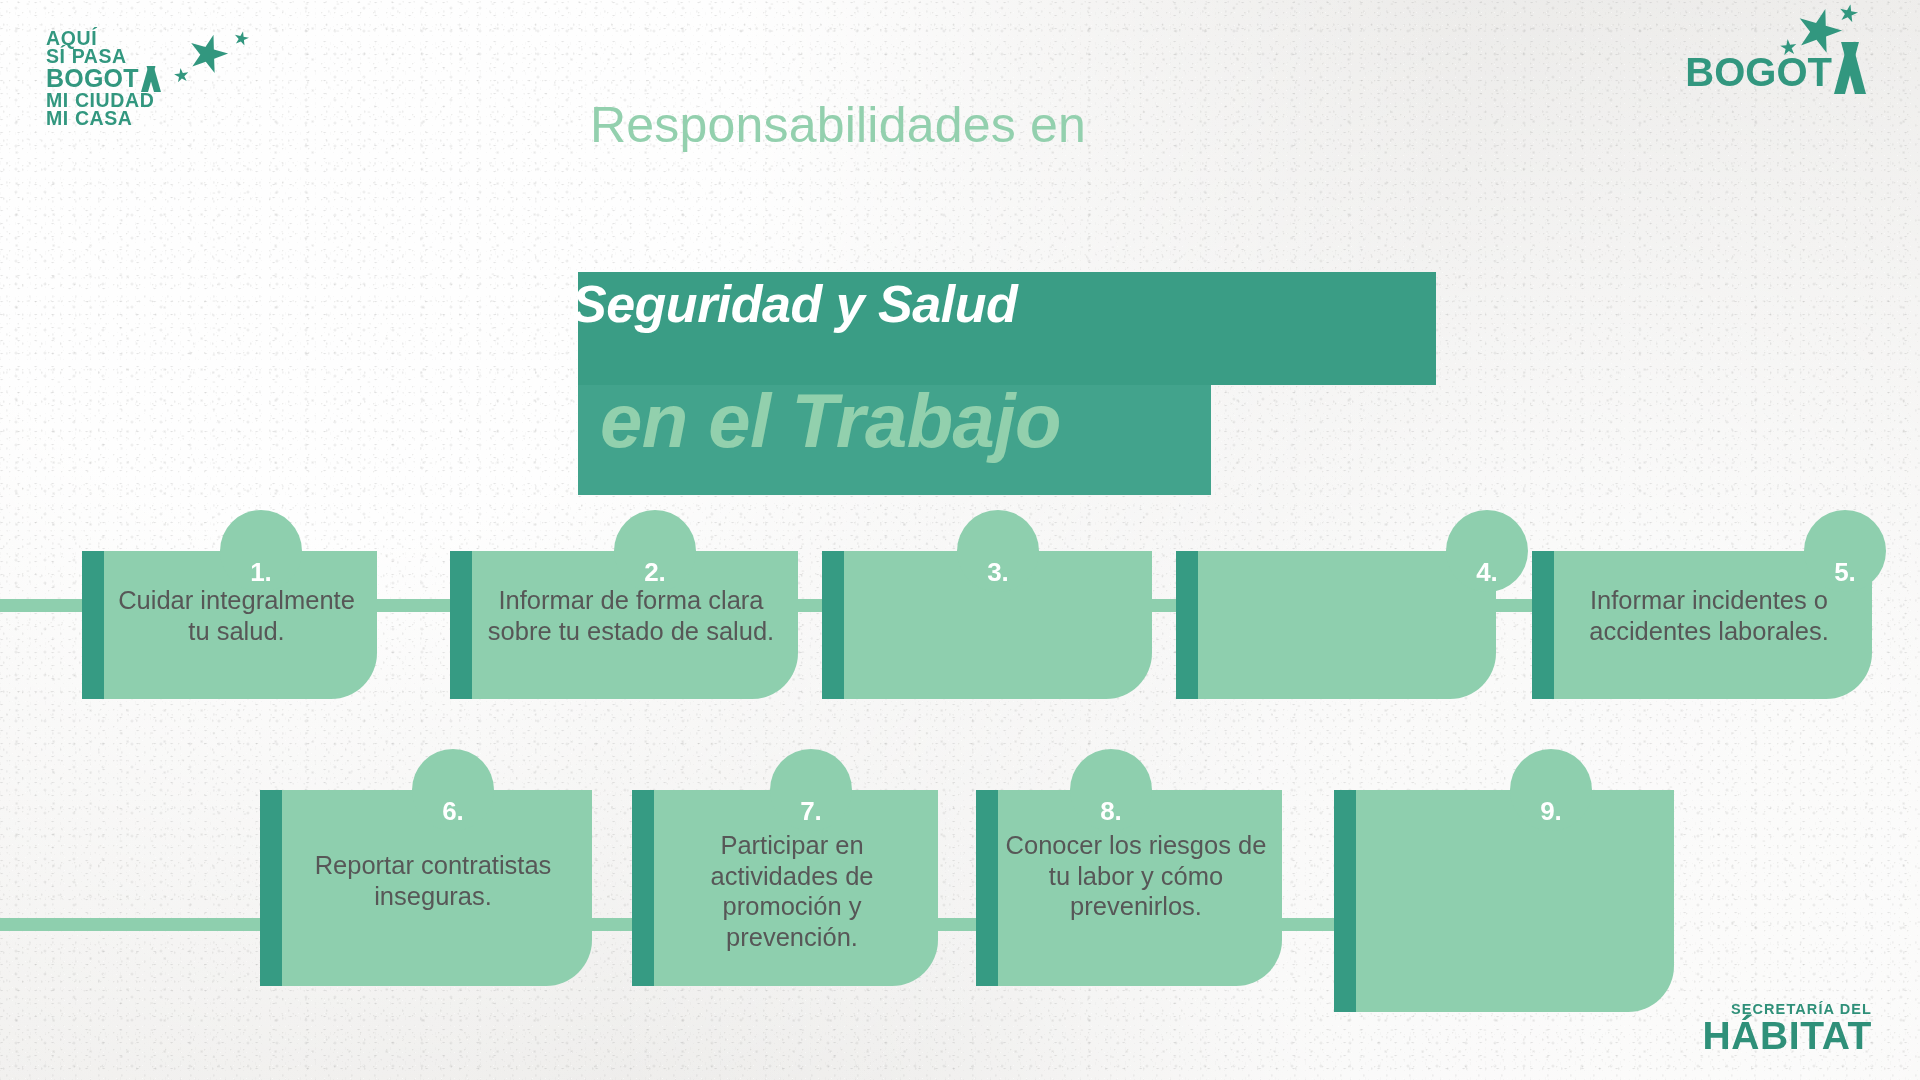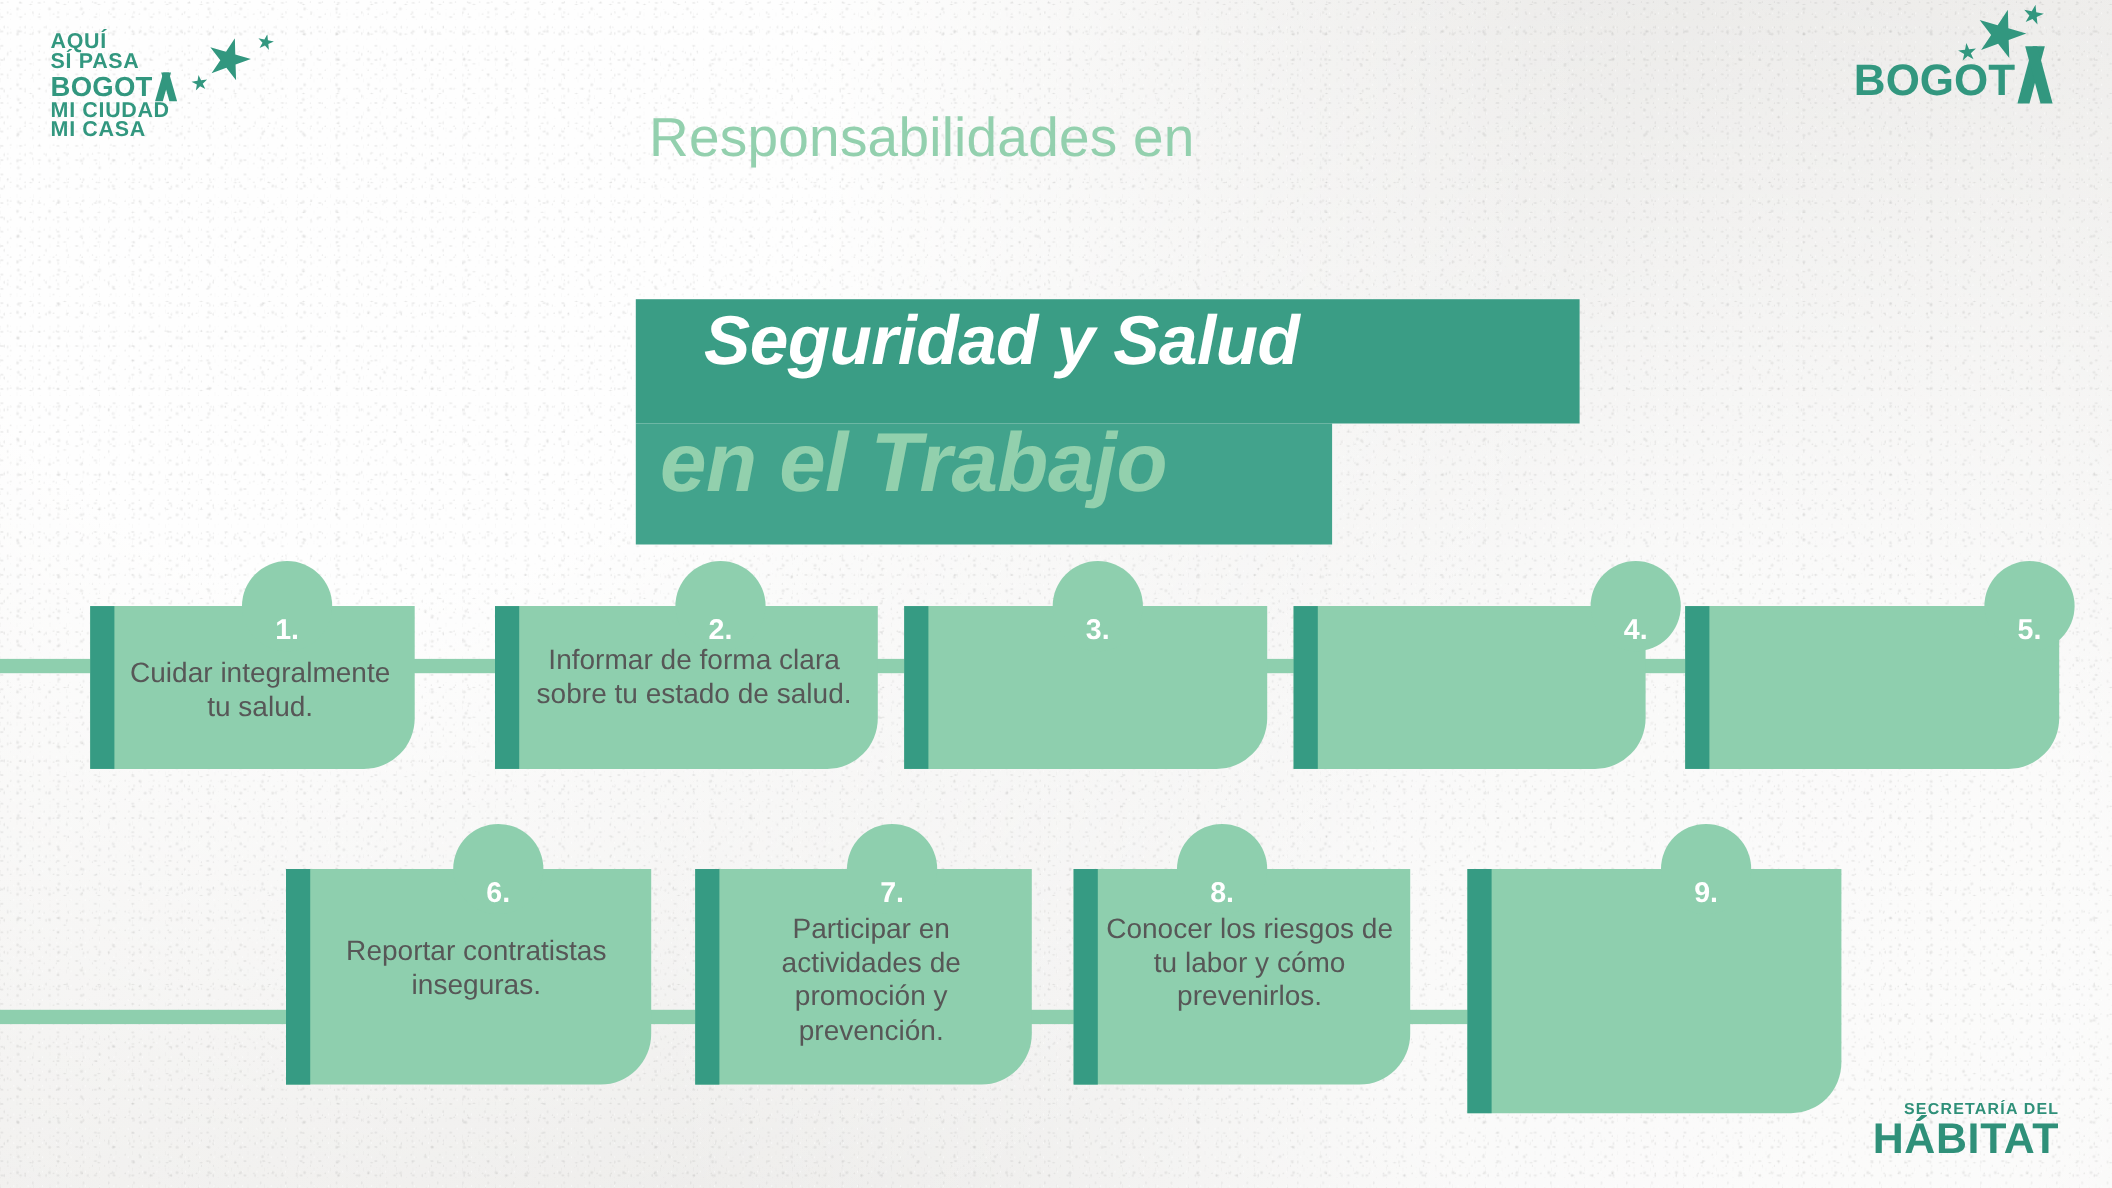--- a/index.html
+++ b/index.html
@@ -74,22 +74,22 @@
   #title { position:absolute; left:0; top:96px; width:1920px; }
   #t1 {
     position:absolute; left:590px; top:0;
     color:#93d0ae; font-size:50px; font-weight:normal; letter-spacing:.2px; white-space:nowrap;
   }
   #band1 {
     position:absolute; left:578px; top:176px; width:858px; height:113px;
     background:#3a9d85;
   }
   #t2 {
-    position:absolute; left:640px; top:180px;
-    color:#ffffff; font-size:63px; font-weight:bold; font-style:italic;
+    position:absolute; left:572px; top:180px;
+    color:#ffffff; font-size:52px; font-weight:bold; font-style:italic;
     letter-spacing:-.5px; white-space:nowrap; line-height:1.08;
   }
   #band2 {
     position:absolute; left:578px; top:289px; width:633px; height:110px;
     background:#42a38c;
   }
   #t3 {
     position:absolute; left:600px; top:284px;
     color:#92d0ad; font-size:76px; font-weight:bold; font-style:italic;
     letter-spacing:-.5px; white-space:nowrap; line-height:1.08;
@@ -177,21 +177,21 @@
 <div class="connector" style="left:0px;    top:918px; width:264px;"></div>
 <div class="connector" style="left:590px;  top:918px; width:44px;"></div>
 <div class="connector" style="left:936px;  top:918px; width:42px;"></div>
 <div class="connector" style="left:1280px; top:918px; width:56px;"></div>
 
 <div class="card" style="left:82px; top:551px; width:295px; height:148px;">
   <div class="bar"></div>
   <div class="circle" style="left:138px;">
     <span>1.</span>
   </div>
-  <div class="txt" style="top:34px;margin-top:12px;">Cuidar integralmente tu salud.</div>
+  <div class="txt" style="top:34px;">Cuidar integralmente tu salud.</div>
 </div>
 
 <div class="card" style="left:450px; top:551px; width:348px; height:148px;">
   <div class="bar"></div>
   <div class="circle" style="left:164px;">
     <span>2.</span>
   </div>
   <div class="txt" style="top:34px;">Informar de forma clara sobre tu estado de salud.</div>
 </div>
 
@@ -207,20 +207,21 @@
   <div class="circle" style="left:270px;">
     <span>4.</span>
   </div>
 </div>
 
 <div class="card" style="left:1532px; top:551px; width:340px; height:148px;">
   <div class="bar"></div>
   <div class="circle" style="left:272px;">
     <span>5.</span>
   </div>
+  <div class="txt" style="top:34px;">Informar incidentes o accidentes laborales.</div>
 </div>
 
 <div class="card" style="left:260px; top:790px; width:332px; height:196px;">
   <div class="bar"></div>
   <div class="circle" style="left:152px;">
     <span>6.</span>
   </div>
   <div class="txt" style="top:60px;">Reportar contratistas inseguras.</div>
 </div>
 

